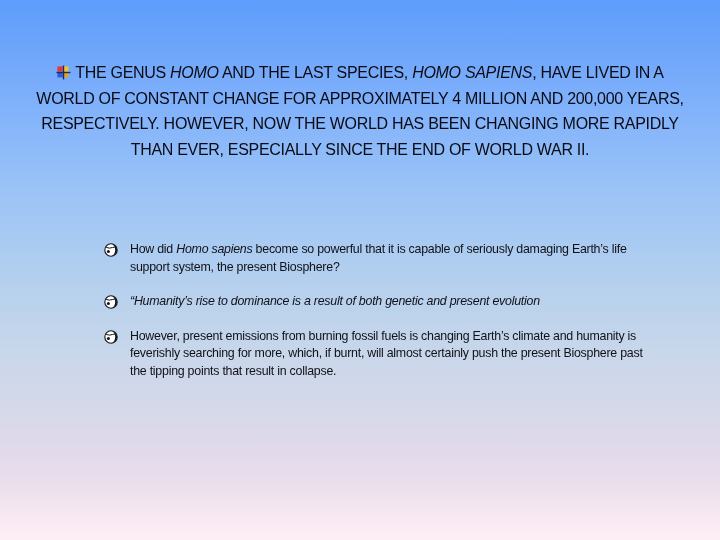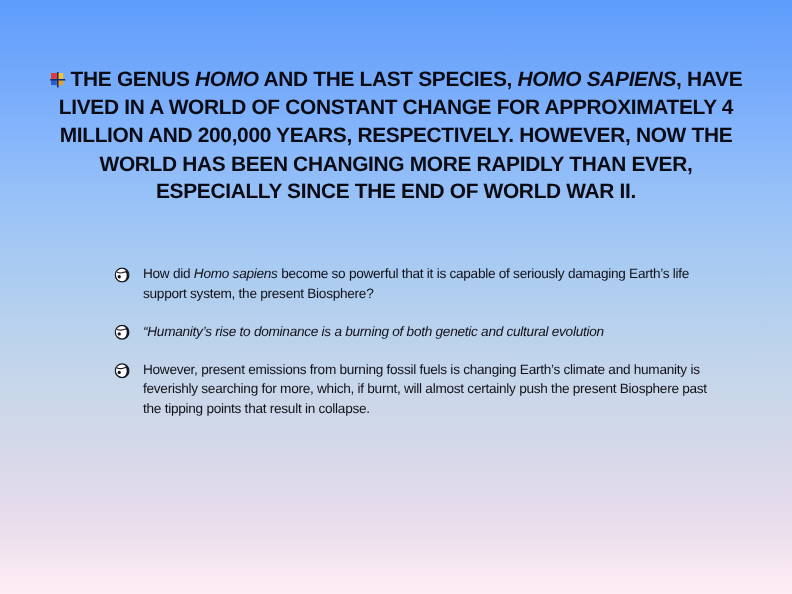--- a/index.html
+++ b/index.html
@@ -40,22 +40,22 @@
     position: absolute;
     left: 36px;
     top: 60px;
     width: 648px;
     text-align: center;
   }
 
   #title-text {
     margin: 0;
     font-family: "Liberation Sans", sans-serif;
-    font-weight: bold;
-    font-size: 19px;
+    font-weight: normal;
+    font-size: 16px;
     line-height: 25.5px;
     letter-spacing: -0.3px;
     color: #0b0b14;
     text-transform: uppercase;
   }
   #title-text .it {
     font-style: italic;
   }
 
   .pinwheel-bullet {
@@ -152,21 +152,21 @@
 
     <div class="bullet-row">
       <span class="globe-bullet">
         <svg viewBox="0 0 14 14" width="14" height="14" xmlns="http://www.w3.org/2000/svg">
           <circle cx="7" cy="7" r="6.2" fill="#ffffff" stroke="#14141c" stroke-width="1.1"></circle>
           <path d="M7 0.9 a6.1 6.1 0 0 1 0 12.2 a4.2 6.1 0 0 0 0 -12.2 z" fill="#14141c"></path>
           <path d="M2.1 4.3 q3.2 1.6 6.4 0.2 q2.0 -0.9 3.4 0.3" stroke="#14141c" stroke-width="1" fill="none"></path>
           <circle cx="4.4" cy="8.6" r="1.5" fill="#14141c"></circle>
         </svg>
       </span>
-      <p class="bullet-text"><span class="it">“Humanity’s rise to dominance is a burning of both genetic and cultural evolution</span></p>
+      <p class="bullet-text"><span class="it">“Humanity’s rise to dominance is a result of both genetic and present evolution</span></p>
     </div>
 
     <div class="bullet-row">
       <span class="globe-bullet">
         <svg viewBox="0 0 14 14" width="14" height="14" xmlns="http://www.w3.org/2000/svg">
           <circle cx="7" cy="7" r="6.2" fill="#ffffff" stroke="#14141c" stroke-width="1.1"></circle>
           <path d="M7 0.9 a6.1 6.1 0 0 1 0 12.2 a4.2 6.1 0 0 0 0 -12.2 z" fill="#14141c"></path>
           <path d="M2.1 4.3 q3.2 1.6 6.4 0.2 q2.0 -0.9 3.4 0.3" stroke="#14141c" stroke-width="1" fill="none"></path>
           <circle cx="4.4" cy="8.6" r="1.5" fill="#14141c"></circle>
         </svg>

